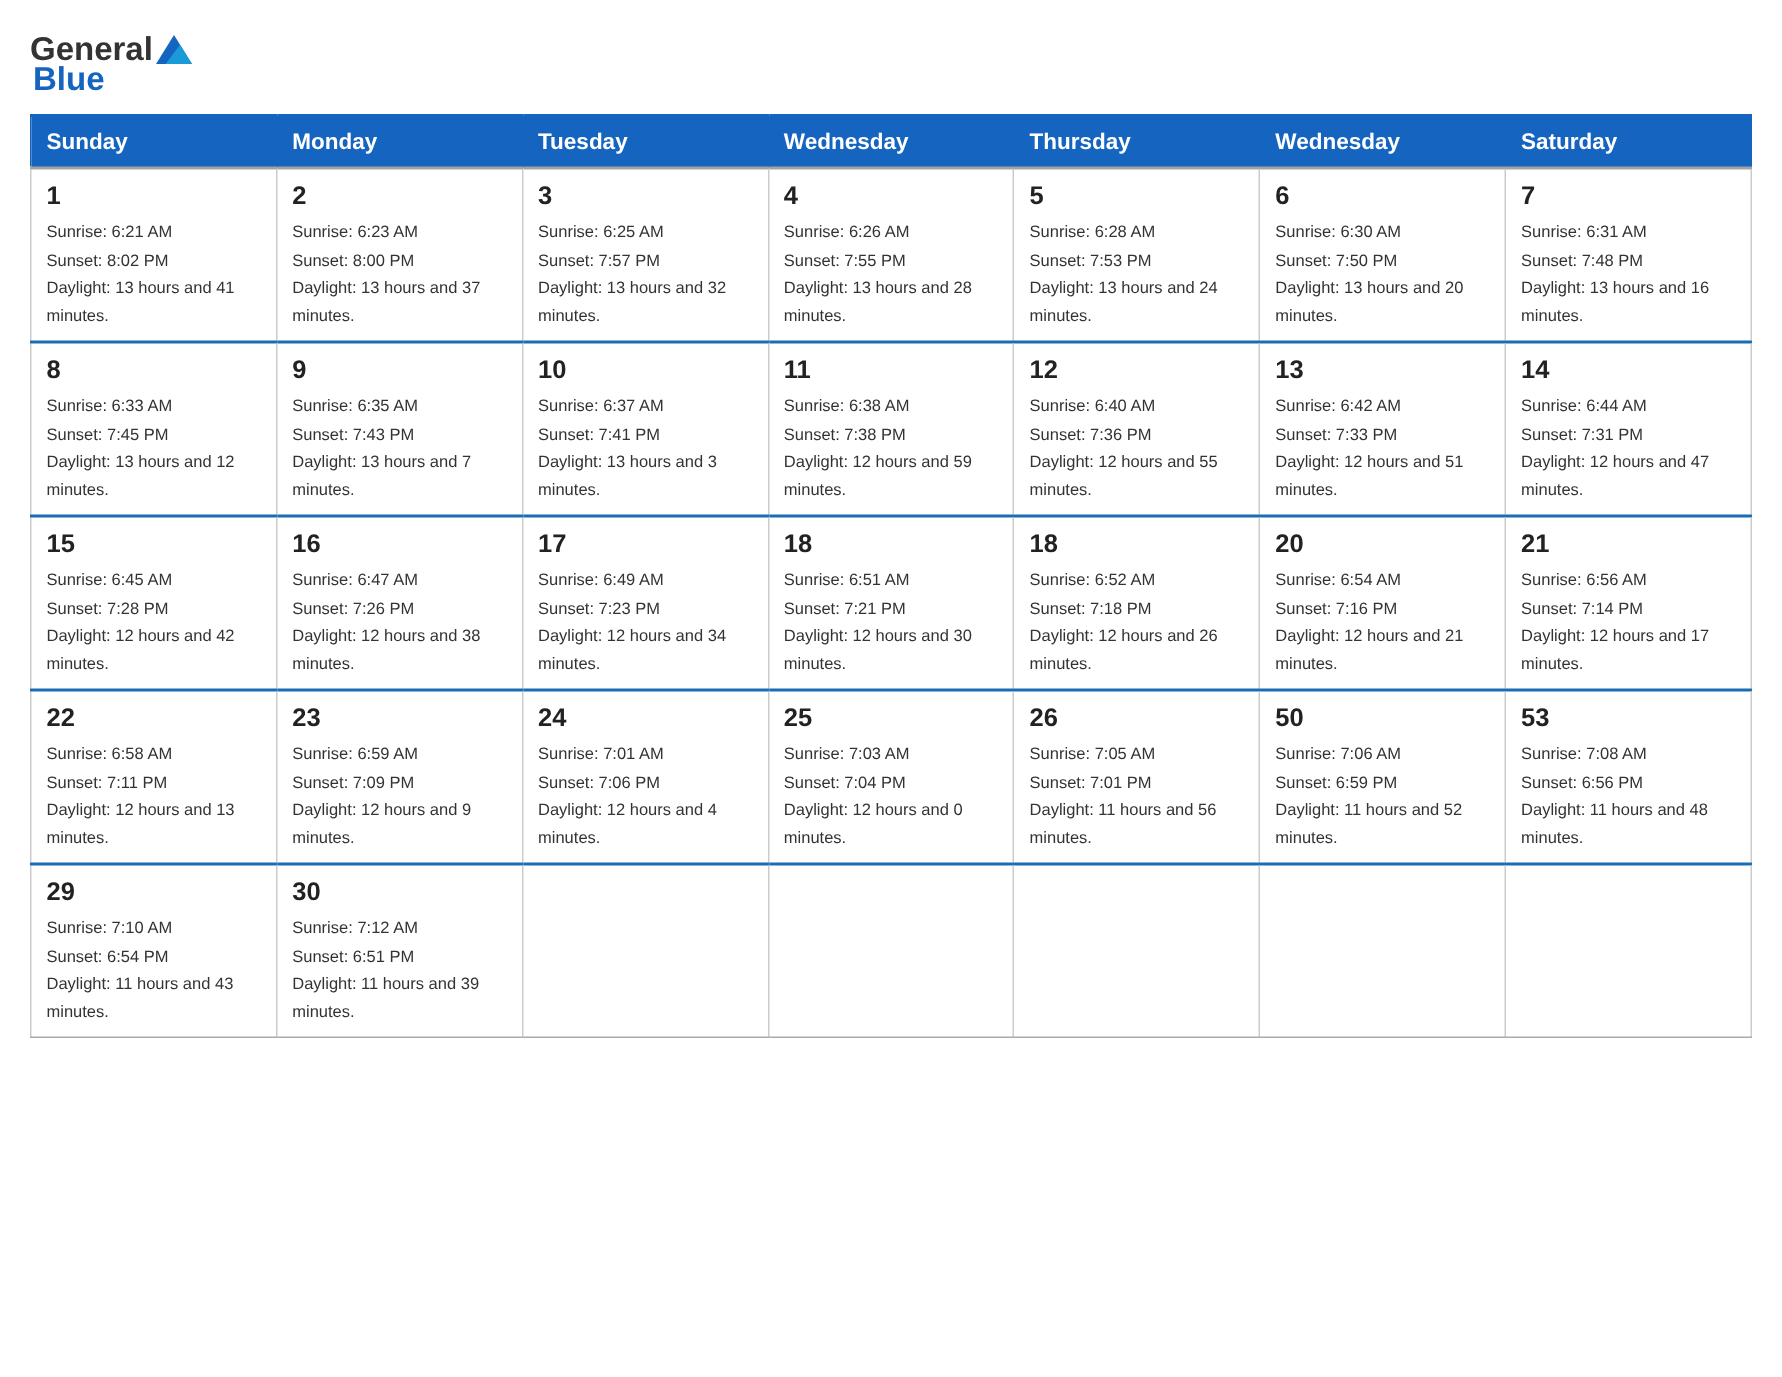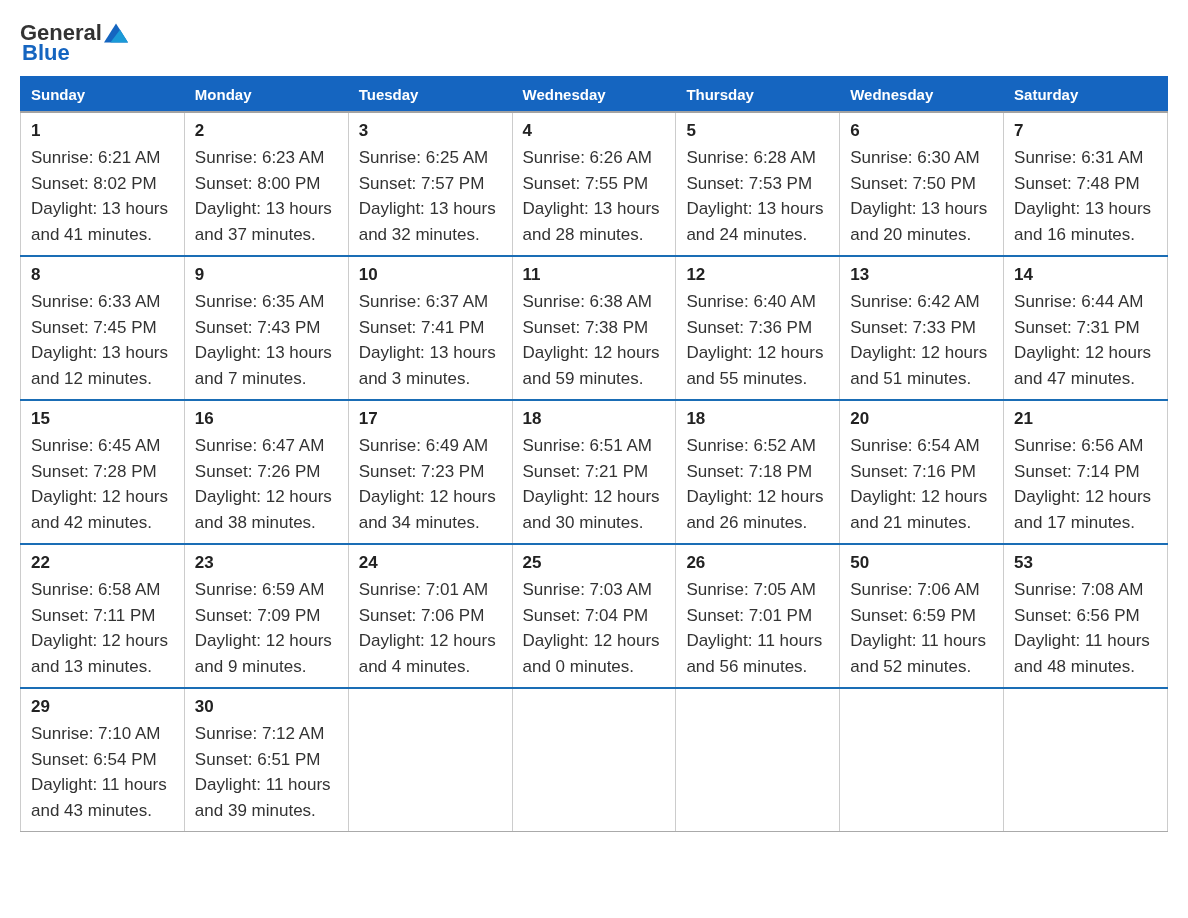--- a/index.html
+++ b/index.html
@@ -70,21 +70,21 @@
       min-height: 90px;
     }
     .day-number {
       font-size: 17px;
       font-weight: bold;
       color: #222;
       display: block;
       margin-bottom: 4px;
     }
     .day-info {
-      font-size: 17px;
+      font-size: 11px;
       color: #333;
       line-height: 1.5;
     }
     .empty-cell {
       background: #fff;
     }
     .calendar-table tr td {
       border-bottom: 1px solid #aaa;
     }
     .calendar-table thead tr th {

